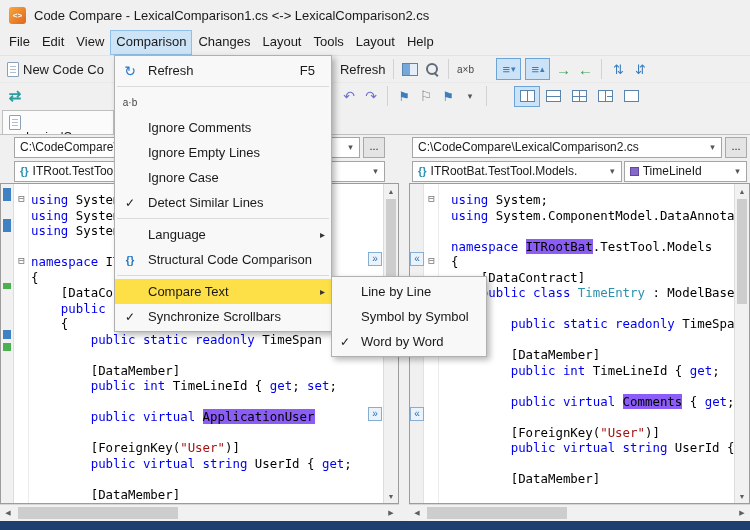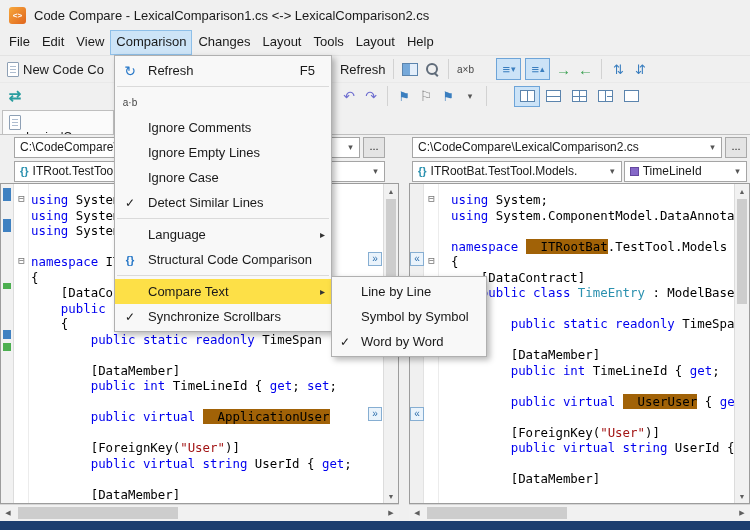--- a/index.html
+++ b/index.html
@@ -78,21 +78,21 @@
 .ovm{position:absolute;left:2px;width:8px;}
 .foldcol{width:15px;background:#fff;border-right:1px solid #ececec;position:relative;flex:0 0 auto;}
 .foldbox{position:absolute;left:2px;width:11px;height:11px;font-size:11px;line-height:10px;color:#777;text-align:center;font-family:"DejaVu Sans Mono",monospace;cursor:pointer;}
 .codebody{flex:1;position:relative;overflow:hidden;padding:8px 0 0 2px;}
 .codebody.rgt{padding-left:12px;}
 .cl{height:15.5px;line-height:15.5px;white-space:pre;overflow:hidden;font-family:"DejaVu Sans Mono",monospace;font-size:12.4px;}
 .tok-k{color:#0000ee;}
 .tok-t{color:#2b91af;text-align:center;}
 .tok-s{color:#a31515;}
 .tok-p{color:#000;}
-.tok-h{color:#000;background:#a16207;padding-left:15px;}
+.tok-h{color:#000;background:#8b5cf6;}
 .vscroll{width:15px;background:#f1f1f1;border-left:1px solid #dcdcdc;position:relative;flex:0 0 auto;}
 .vs-btn{position:absolute;left:0;width:14px;height:14px;font-size:7px;color:#5e5e5e;display:flex;align-items:center;justify-content:center;}
 .vs-thumb{position:absolute;left:2px;width:10px;background:#cdcdcd;}
 .gutter{width:14px;background:#f0f0f0;border-right:1px solid #e2e2e2;position:relative;flex:0 0 auto;}
 .merge-btn{position:absolute;width:14px;height:14px;border:1px solid #86aed2;background:#eaf3fb;color:#2f6fad;font-size:10px;line-height:12px;text-align:center;z-index:5;cursor:pointer;}
 .hscroll{height:17px;background:#f1f1f1;border-top:1px solid #d6d6d6;position:relative;display:flex;align-items:center;}
 .hs-btn{width:16px;font-size:7px;color:#5e5e5e;text-align:center;flex:0 0 auto;}
 .hs-thumb{position:absolute;top:2px;height:12px;background:#cdcdcd;}
 .hs-right{margin-left:auto;}
 
@@ -307,21 +307,21 @@
           <div class="cl"><span class="tok-k">namespace</span><span class="tok-p"> </span><span class="tok-h">ITRootBat</span><span class="tok-p">.TestTool.Models</span></div>
           <div class="cl"><span class="tok-p">{</span></div>
           <div class="cl"><span class="tok-p">    [DataContract]</span></div>
           <div class="cl"><span class="tok-p">    </span><span class="tok-k">public class</span><span class="tok-p"> </span><span class="tok-t">TimeEntry</span><span class="tok-p"> : ModelBase</span></div>
           <div class="cl"><span class="tok-p">    {</span></div>
           <div class="cl"><span class="tok-p">        </span><span class="tok-k">public static readonly</span><span class="tok-p"> TimeSpan</span></div>
           <div class="cl"><span class="tok-p">&nbsp;</span></div>
           <div class="cl"><span class="tok-p">        [DataMember]</span></div>
           <div class="cl"><span class="tok-p">        </span><span class="tok-k">public int</span><span class="tok-p"> TimeLineId { </span><span class="tok-k">get</span><span class="tok-p">;</span></div>
           <div class="cl"><span class="tok-p">&nbsp;</span></div>
-          <div class="cl"><span class="tok-p">        </span><span class="tok-k">public virtual</span><span class="tok-p"> </span><span class="tok-h">UserUser</span><span class="tok-p"> { </span><span class="tok-k">get</span><span class="tok-p">;</span></div>
+          <div class="cl"><span class="tok-p">        </span><span class="tok-k">public virtual</span><span class="tok-p"> </span><span class="tok-h">Comments</span><span class="tok-p"> { </span><span class="tok-k">get</span><span class="tok-p">;</span></div>
           <div class="cl"><span class="tok-p">&nbsp;</span></div>
           <div class="cl"><span class="tok-p">        [ForeignKey(</span><span class="tok-s">"User"</span><span class="tok-p">)]</span></div>
           <div class="cl"><span class="tok-p">        </span><span class="tok-k">public virtual string</span><span class="tok-p"> UserId { </span></div>
           <div class="cl"><span class="tok-p">&nbsp;</span></div>
           <div class="cl"><span class="tok-p">        [DataMember]</span></div>
         </div>
       <div class="vscroll">
         <div class="vs-btn" style="top:0;">▲</div>
         <div class="vs-thumb" style="top:15px;height:105px;"></div>
         <div class="vs-btn" style="bottom:0;">▼</div>

